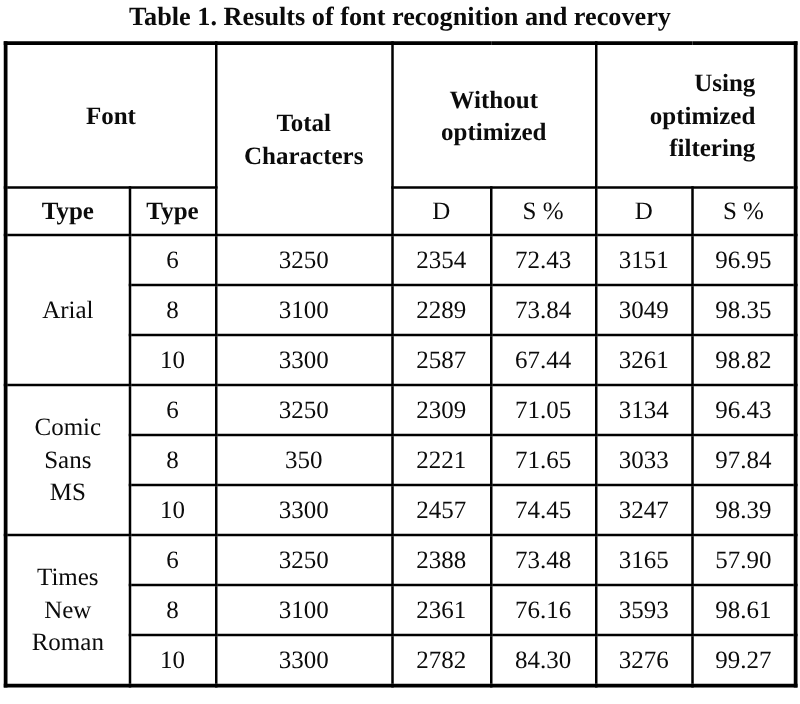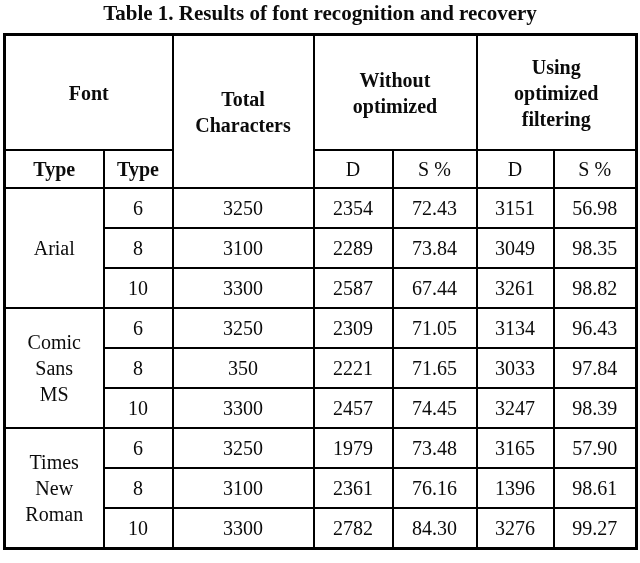--- a/index.html
+++ b/index.html
@@ -44,21 +44,21 @@
   th.reg  { font-weight: normal; }
   
   tr.hdr1 th { height: 113px; }
   tr.hdr2 th { height: 36px; }
   tr.data td { height: 38px; }
   
   .bl3 { border-left-width: 3px; }
   .bb3 { border-bottom-width: 3px; }
   
   .w100 { max-width: 100px; margin: 0 auto; }
-  .w96  { max-width: 96px;  margin: 0 auto; }
+  .w96  { max-width: 96px;  margin: 0 auto; text-align: right; }
   .w120 { max-width: 124px; margin: 18px auto; }
   .narrow { max-width: 68px; margin: 0 auto; }
 </style>
 </head>
 <body>
 
 <div class="caption">Table 1. Results of font recognition and recovery</div>
 
 <table class="results">
   <colgroup>
@@ -96,21 +96,21 @@
 
   <tr class="data">
     <td rowspan="3">
           <div class="narrow">Arial</div>
         </td>
     <td>6</td>
     <td>3250</td>
     <td>2354</td>
     <td>72.43</td>
     <td class="bl3">3151</td>
-    <td>56.98</td>
+    <td>96.95</td>
   </tr>
   <tr class="data">
     <td>8</td>
     <td>3100</td>
     <td>2289</td>
     <td>73.84</td>
     <td class="bl3">3049</td>
     <td>98.35</td>
   </tr>
   <tr class="data">
@@ -149,31 +149,31 @@
     <td class="bb3 bl3">3247</td>
     <td class="bb3">98.39</td>
   </tr>
 
   <tr class="data">
     <td rowspan="3">
           <div class="narrow">Times New Roman</div>
         </td>
     <td>6</td>
     <td>3250</td>
-    <td>1979</td>
+    <td>2388</td>
     <td>73.48</td>
     <td class="bl3">3165</td>
     <td>57.90</td>
   </tr>
   <tr class="data">
     <td>8</td>
     <td>3100</td>
     <td>2361</td>
     <td>76.16</td>
-    <td class="bl3">1396</td>
+    <td class="bl3">3593</td>
     <td>98.61</td>
   </tr>
   <tr class="data">
     <td>10</td>
     <td>3300</td>
     <td>2782</td>
     <td>84.30</td>
     <td class="bl3">3276</td>
     <td>99.27</td>
   </tr>

